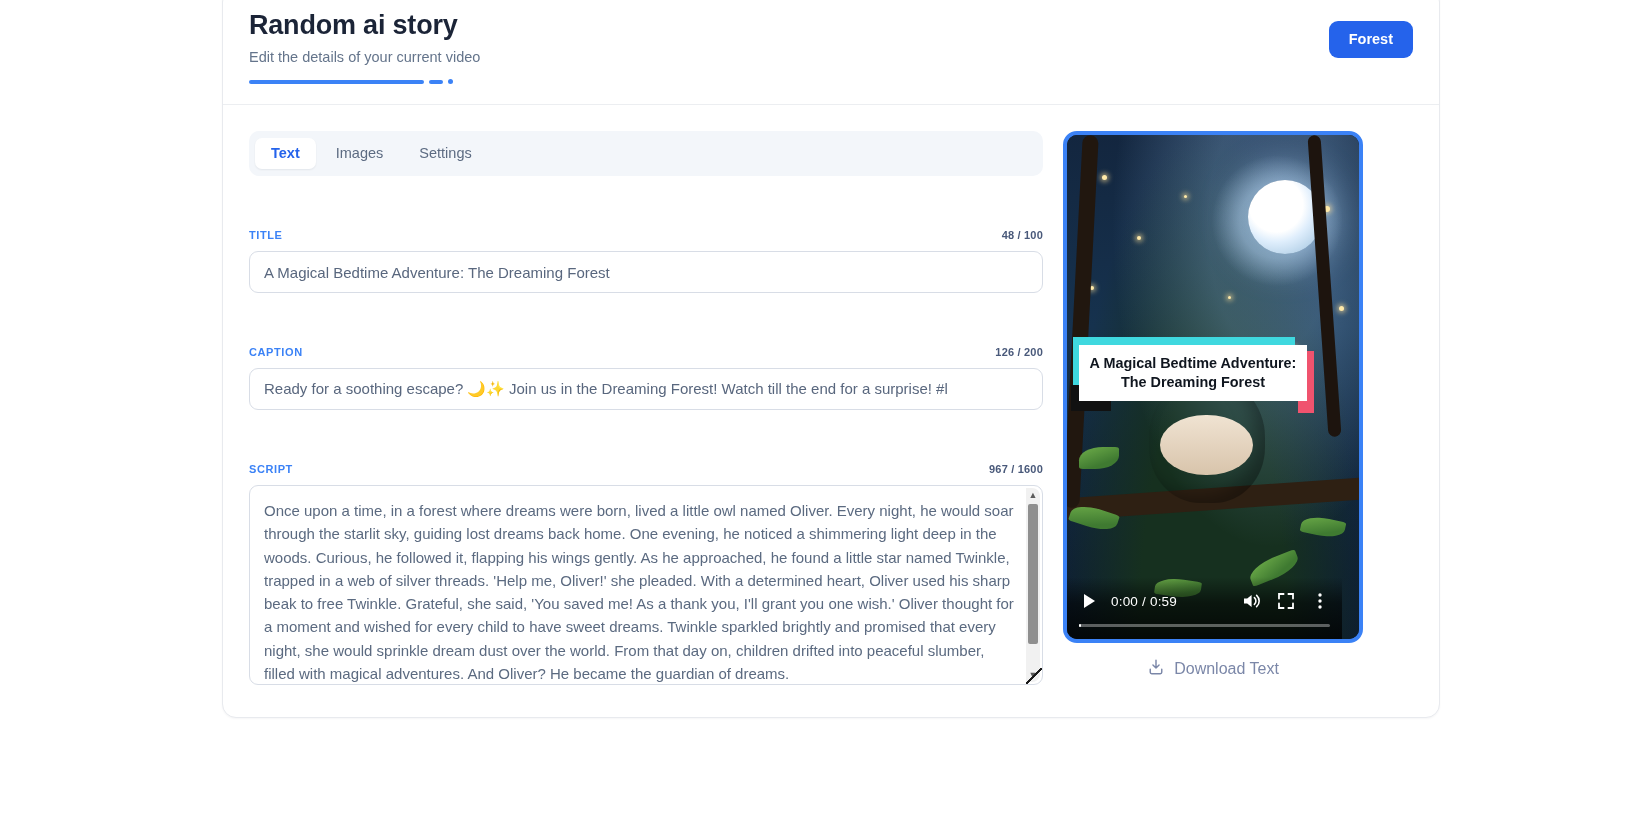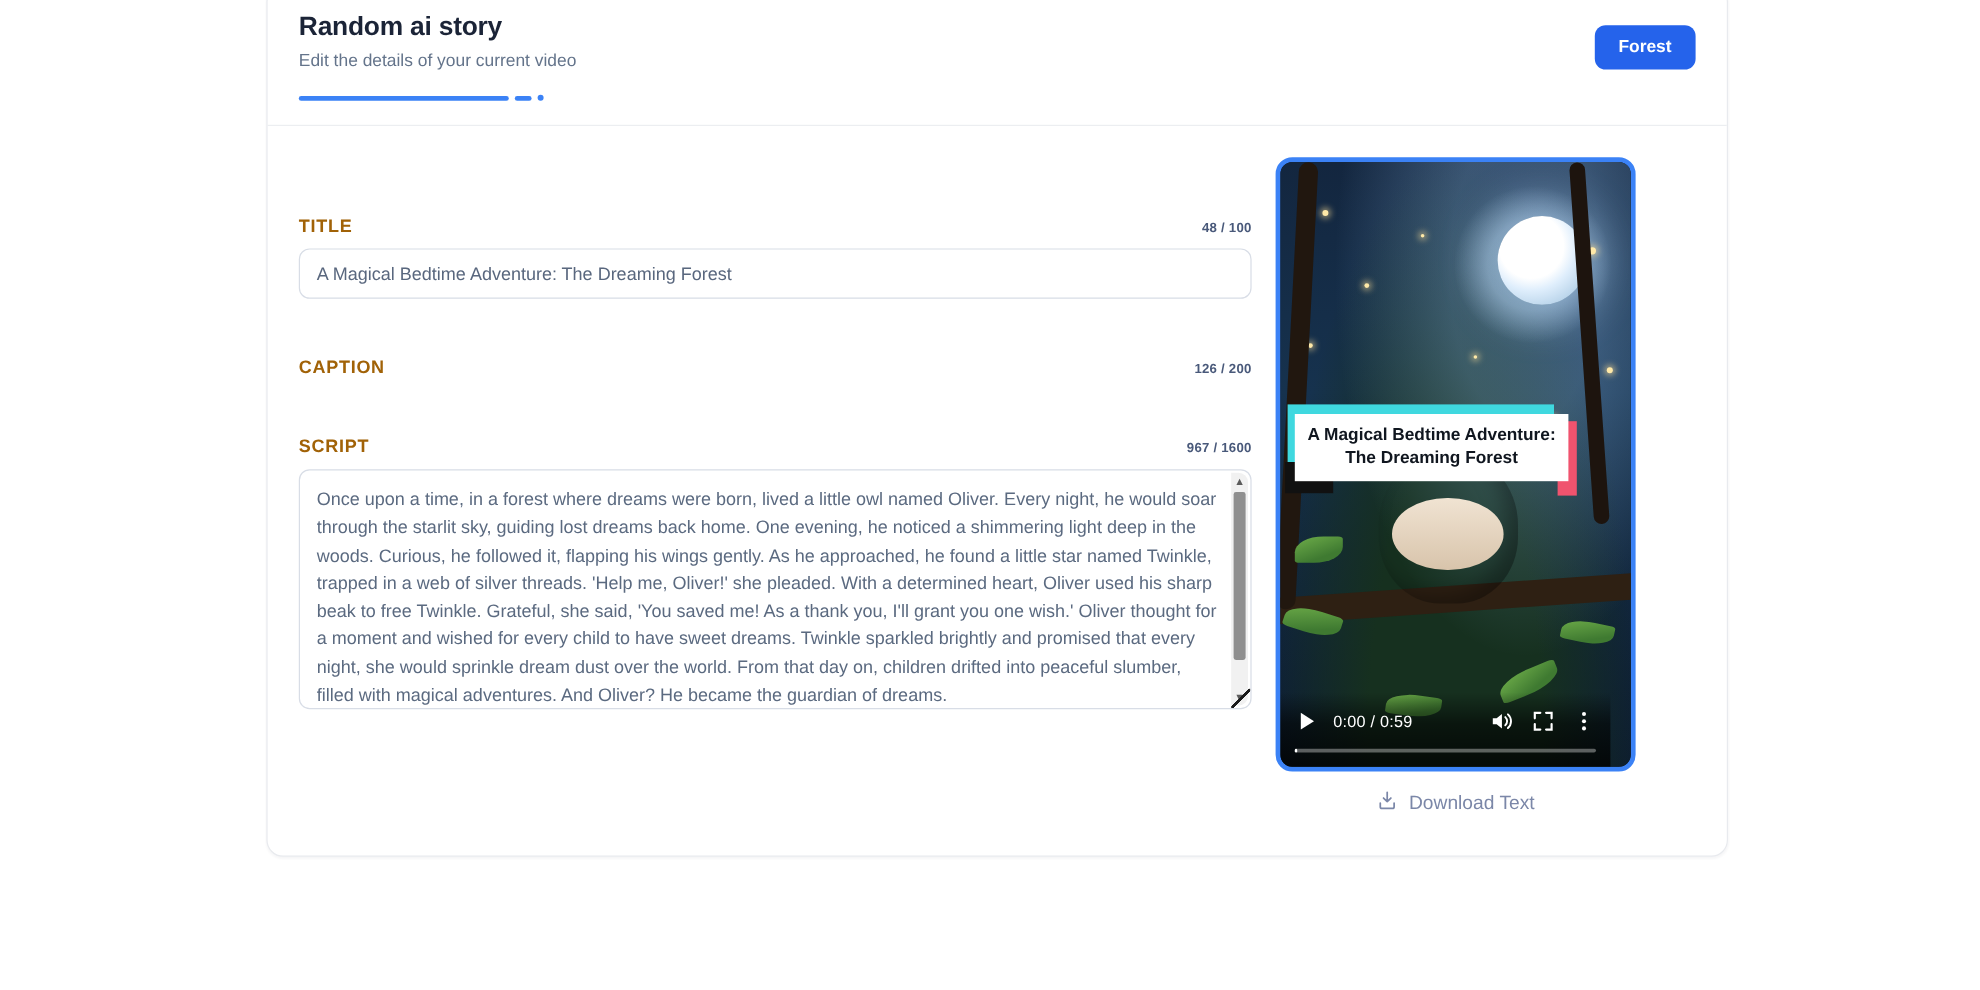--- a/index.html
+++ b/index.html
@@ -31,21 +31,21 @@
   }
 
   
   .card-header {
     position: relative;
     padding: 20px 26px 0 26px;
     border-bottom: 1px solid #eceef1;
     height: 116px;
   }
   .page-title {
-    font-size: 22px;
+    font-size: 27px;
     font-weight: bold;
     color: #1b2437;
     letter-spacing: -.2px;
     margin: 0;
     line-height: 1.2;
   }
   .page-subtitle {
     font-size: 14.5px;
     color: #64748b;
     margin-top: 7px;
@@ -131,23 +131,23 @@
 
   
   .field { margin-top: 26px; }
   .field-head {
     display: flex;
     justify-content: space-between;
     align-items: baseline;
     margin-bottom: 10px;
   }
   .field-label {
-    font-size: 15px;
+    font-size: 11px;
     font-weight: bold;
-    color: #a16207;
+    color: #3b82f6;
     letter-spacing: .6px;
   }
   .field-counter {
     font-size: 11px;
     color: #49597a;
     font-weight: bold;
     letter-spacing: .2px;
     margin-top: 27px;
   }
   .text-input {
@@ -387,34 +387,40 @@
         <div class="prog-seg-long"></div>
         <div class="prog-seg-short"></div>
         <div class="prog-dot"></div>
       </div>
     </div>
 
     <div class="card-body">
 
       <div class="left-col">
 
+        <div class="tabs">
+          <button class="tab active">Text</button>
+          <button class="tab">Images</button>
+          <button class="tab">Settings</button>
+        </div>
 
         <div class="field">
           <div class="field-head">
             <span class="field-label">TITLE</span>
             <span class="field-counter">48 / 100</span>
           </div>
           <div class="text-input">A Magical Bedtime Adventure: The Dreaming Forest</div>
         </div>
 
         <div class="field">
           <div class="field-head">
             <span class="field-label">CAPTION</span>
             <span class="field-counter">126 / 200</span>
           </div>
+          <div class="text-input">Ready for a soothing escape? 🌙✨ Join us in the Dreaming Forest! Watch till the end for a surprise! #l</div>
         </div>
 
         <div class="field">
           <div class="field-head">
             <span class="field-label">SCRIPT</span>
             <span class="field-counter">967 / 1600</span>
           </div>
           <div class="script-box">
             <div class="script-text">Once upon a time, in a forest where dreams were born, lived a little owl named Oliver. Every night, he would soar through the starlit sky, guiding lost dreams back home. One evening, he noticed a shimmering light deep in the woods. Curious, he followed it, flapping his wings gently. As he approached, he found a little star named Twinkle, trapped in a web of silver threads. 'Help me, Oliver!' she pleaded. With a determined heart, Oliver used his sharp beak to free Twinkle. Grateful, she said, 'You saved me! As a thank you, I'll grant you one wish.' Oliver thought for a moment and wished for every child to have sweet dreams. Twinkle sparkled brightly and promised that every night, she would sprinkle dream dust over the world. From that day on, children drifted into peaceful slumber, filled with magical adventures. And Oliver? He became the guardian of dreams.</div>
             <div class="script-scrollbar">

